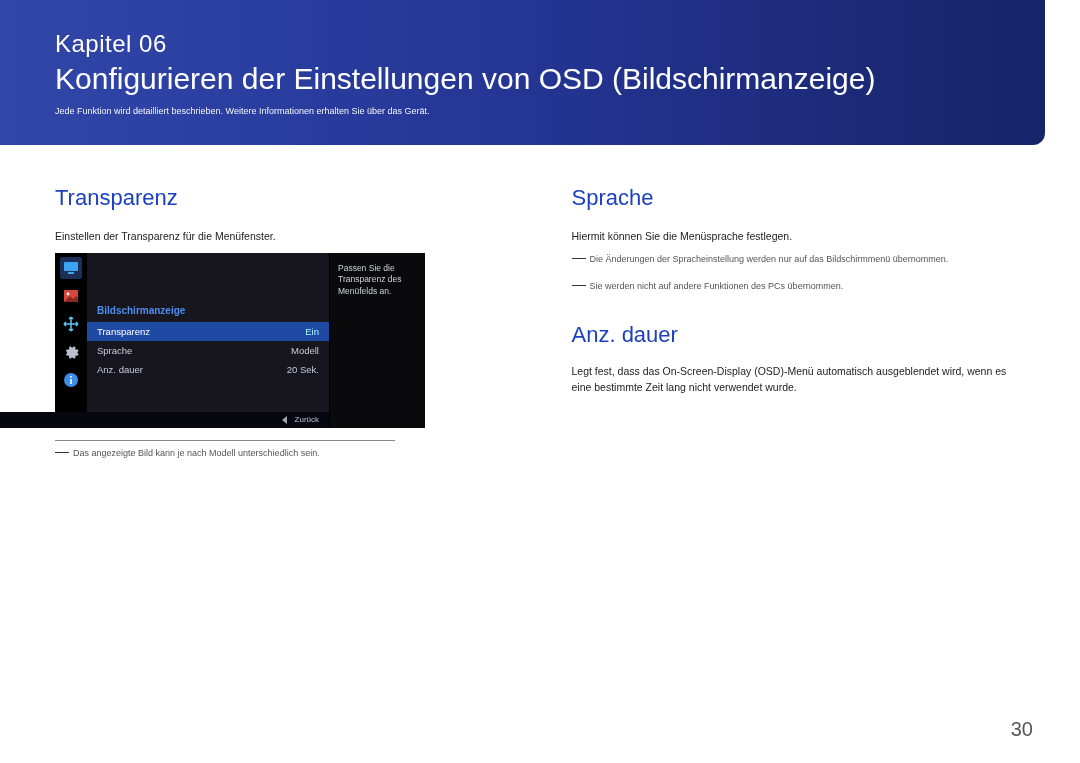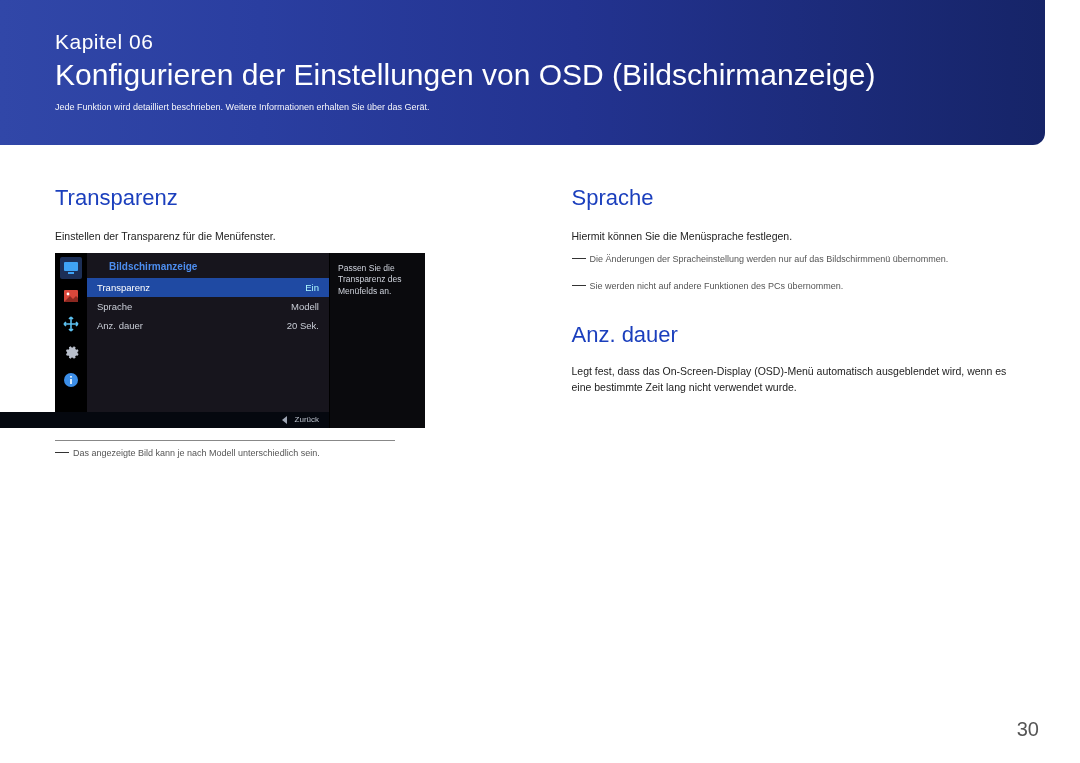--- a/index.html
+++ b/index.html
@@ -1,21 +1,21 @@
 <!DOCTYPE html>
 <html><head>
 <meta charset="utf-8">
 <style>
   * { box-sizing: border-box; margin: 0; padding: 0; }
   html, body { width: 1080px; height: 763px; font-family: Arial, Helvetica, sans-serif; background:#fff; }
   .page { position: relative; width:1080px; height:763px; }
   
   .header { position:relative; width:1045px; height:145px; margin-left:0; padding: 30px 55px 10px 55px; background: linear-gradient(90deg, #3147a8 0%, #2a3ea0 25%, #233390 55%, #162468 100%); color:#fff; border-bottom-right-radius: 12px; }
   .header::after{  content:""; }
-  .chapter { font-size:21px; font-weight:400; letter-spacing:0.5px; }
+  .chapter { font-size:24px; font-weight:400; letter-spacing:0.5px; }
   .chapter .num { font-weight:400; }
   .title { font-size:30px; font-weight:400; margin-top:4px; }
   .subtitle { font-size:9px; margin-top:10px; opacity:0.95; }
   
   .body { display:flex; gap:63px; padding: 40px 55px 0 55px; }
   .col { flex:1; min-width:0; }
   .section-h { color:#1b3fbd; font-size:22px; font-weight:400; margin-bottom:18px; }
   .section-h2 { color:#1b3fbd; font-size:22px; font-weight:400; margin-top:28px; margin-bottom:16px;}
   .p { font-size:10.5px; line-height:1.5; color:#222; margin-bottom:8px; }
   .highlight { color:#e85e1e; }
@@ -23,31 +23,31 @@
   .dash-note .dash { width:14px; flex:none; height:1px; background:#333; margin-top:5px; margin-right:4px; }
   .dash-note2 { margin-top:14px; }
   hr.sep { border:none; border-top:1px solid #888; width:340px; margin-top:12px; margin-bottom:6px; }
   
   .osd { width:370px; height:175px; background:#0d0b12; margin-top:8px; display:flex; color:#d9dde4; font-size:10px; position:relative; }
   .osd-sidebar { width:32px; background:#000; display:flex; flex-direction:column; align-items:center; padding-top:4px; gap:6px; }
   .osd-sidebar .ico { width:22px; height:22px; display:flex; align-items:center; justify-content:center; border-radius:2px; }
   .osd-sidebar .sel { background:#1c2f57; }
   .osd-main { flex:1; display:flex; }
   .osd-menu { flex:1; padding:0; background:#17151d; position:relative;}
-  .osd-menu .hdr { color:#4d8ef0; font-weight:600; padding:8px 10px 6px 22px; font-size:10px;}
+  .osd-menu .hdr { color:#4d8ef0; font-weight:600; padding:8px 10px 6px 10px; font-size:10px;margin-top:44px;}
   .osd-row { display:flex; justify-content:space-between; padding:4px 10px; font-size:9.5px; color:#c9cdd6; }
   .osd-row.selected { background:#1f4aa3; color:#fff; }
   .osd-row.selected .val { color:#aefaff; }
   .osd-help { width:96px; background:#0a0a0d; padding:10px 8px; font-size:8.5px; line-height:1.35; color:#cfd3dc; border-left:1px solid #000;}
   .osd-footer { position:absolute; bottom:0; right:0; width:338px; height:16px; background:#05080f; display:flex; justify-content:flex-end; align-items:center; gap:8px; padding-right:10px; font-size:8px; color:#bac0cc;}
   .osd-footer .tri { width:0; height:0; border-top:4px solid transparent; border-bottom:4px solid transparent; border-right:5px solid #9ea5b3; }
   
   svg { display:block; }
   
-  .pageno { position:absolute; right:41px; bottom:22px; font-size:20px; color:#555; }
+  .pageno { position:absolute; right:47px; bottom:22px; font-size:20px; color:#555; }
 </style>
 </head>
 <body>
 
 <div class="page">
 
   <div class="header">
     <div class="chapter">
       <span>Kapitel</span>
       <span class="num">06</span>

